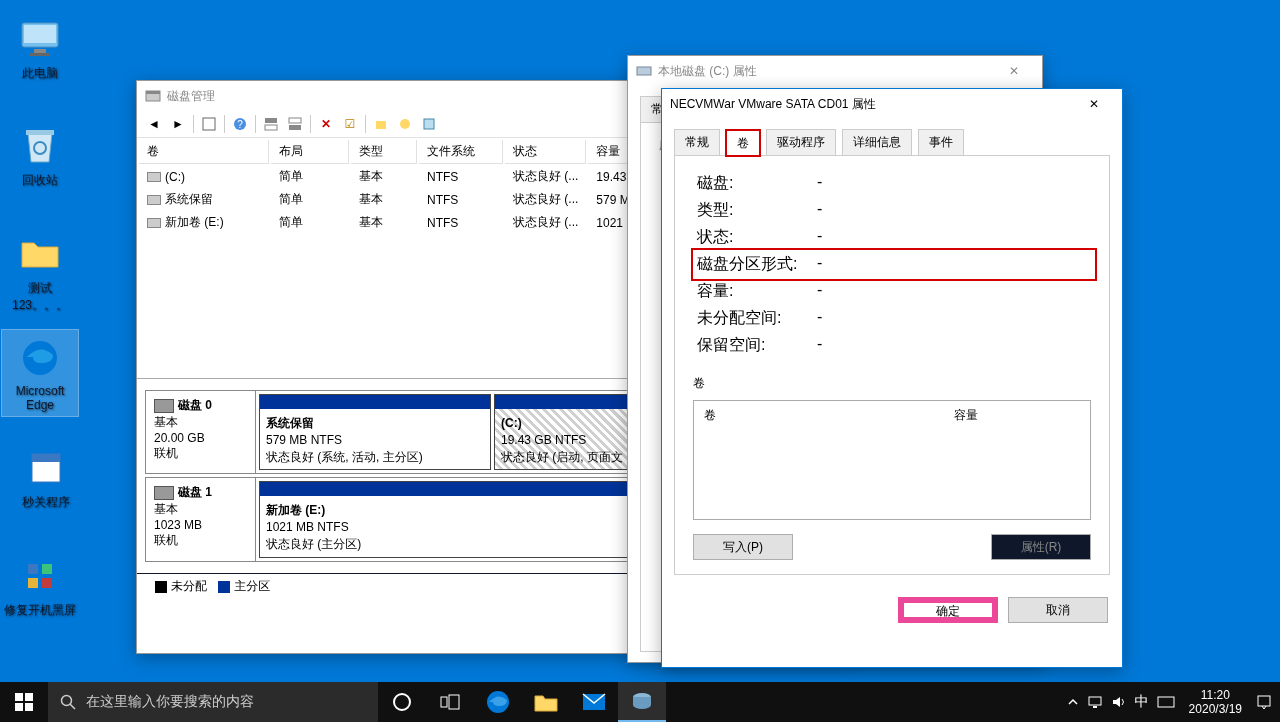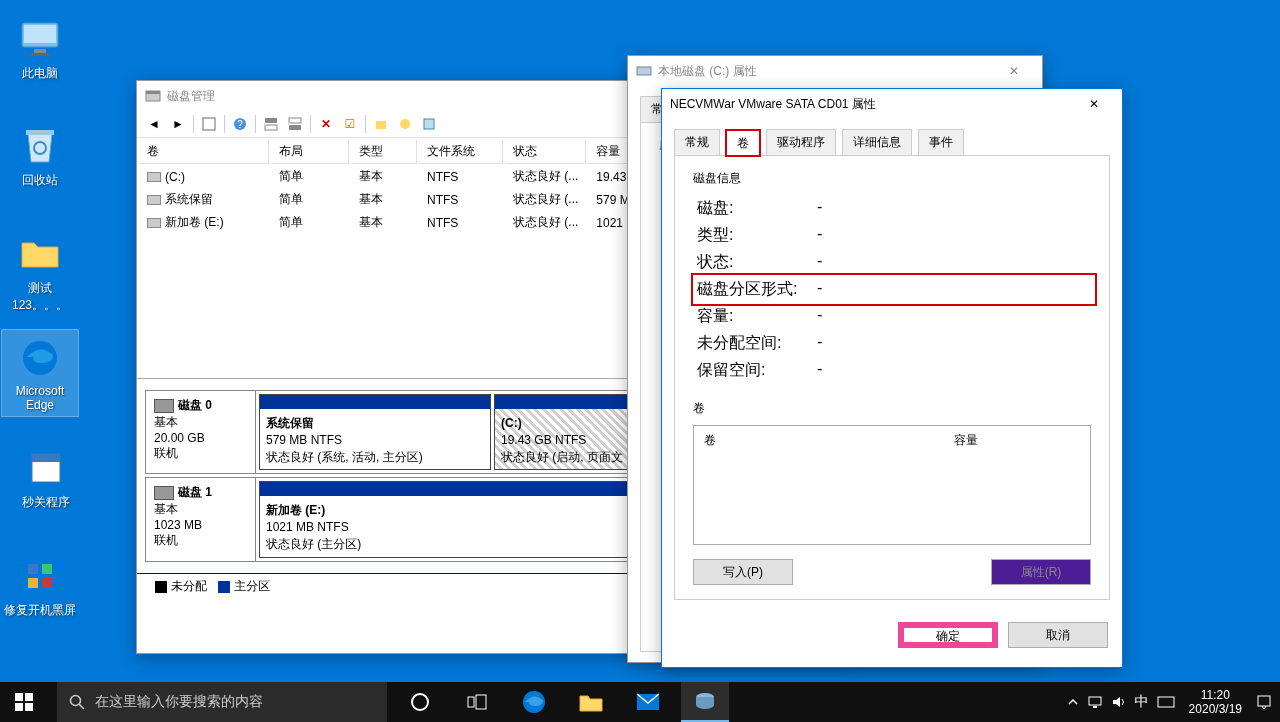--- a/index.html
+++ b/index.html
@@ -1,19 +1,19 @@
 <!DOCTYPE html>
 <html><head>
 <meta charset="utf-8">
 <style>
 * { margin: 0; padding: 0; box-sizing: border-box; font-family: "Microsoft YaHei", "Segoe UI", sans-serif; }
 body { width: 1280px; height: 722px; background: #0078d7; overflow: hidden; position: relative; font-size: 12px; }
 
 
-.desktop-icon { position: absolute; width: 76px; text-align: center; color: #ffffff; cursor: pointer; }
+.desktop-icon { position: absolute; width: 76px; text-align: center; color: #0f172a; cursor: pointer; }
 .desktop-icon .ico { width: 48px; height: 48px; margin: 0 auto 2px; display: flex; align-items: center; justify-content: center; }
 .desktop-icon .lbl { font-size: 12px; text-shadow: 1px 1px 2px rgba(0,0,0,.6); }
 .desktop-icon.sel { background: rgba(255,255,255,.2); outline: 1px solid rgba(255,255,255,.4); }
 
 
 .win { position: absolute; background: #fff; border: 1px solid #0078d7; box-shadow: 0 4px 16px rgba(0,0,0,.3); }
 .win.inactive { border-color: #999; }
 .titlebar { height: 30px; display: flex; align-items: center; padding: 0 8px; background: #fff; font-size: 12px; }
 .titlebar.inactive { color: #888; }
 .titlebar .title-icon { width: 16px; height: 16px; margin-right: 6px; }
@@ -51,26 +51,26 @@
 .tabpanel { margin: 0 12px 12px; border:1px solid #ccc; padding: 14px 18px; }
 .sect { font-size:12px; margin-bottom:8px; }
 .inforow { display:flex; font-size:16px; padding:3px 0; }
 .inforow .k { width: 120px; }
 .inforow .v { }
 .inforow.hl { outline: 2px solid #d40000; padding:4px 4px; margin: -1px -4px; }
 .listhdr { display:flex; font-size:12px; padding:6px 10px; }
 .listbox { border:1px solid #aaa; height:120px; margin-top:6px; }
 .btnrow { display:flex; justify-content:space-between; margin-top:14px; }
 .btn { min-width: 100px; height:26px; border:1px solid #adadad; background:#e1e1e1; font-size:12px; cursor:pointer; }
-.btn:disabled { color:#888; background:#4c1d95; }
+.btn:disabled { color:#888; background:#0f172a; }
 .btn.primary { border:6px solid #ec4899; background:#fff; }
 .dlg-buttons { display:flex; gap:10px; justify-content:flex-end; padding:10px 14px 14px; }
 
 
-.taskbar { position:absolute; bottom:0; left:0; right:0; height:40px; background:#101010; display:flex; align-items:center; color:#fff;gap:9px; }
+.taskbar { position:absolute; bottom:0; left:0; right:0; height:40px; background:#101010; display:flex; align-items:center; color:#fff; }
 .taskbar .start { width:48px; height:40px; display:flex; align-items:center; justify-content:center; cursor:pointer; }
 .taskbar .search { flex:0 0 330px; height:40px; background:#2b2b2b; display:flex; align-items:center; padding:0 12px; color:#ccc; font-size:14px; }
 .taskbar .tbicon { width:48px; height:40px; display:flex; align-items:center; justify-content:center; cursor:pointer; }
 .taskbar .tbicon.active { background: rgba(255,255,255,.12); border-bottom:2px solid #76b9ed; }
 .taskbar .tray { margin-left:auto; display:flex; align-items:center; gap:8px; padding:0 8px; font-size:12px; }
 .taskbar .clock { text-align:center; line-height:1.2; font-size:12px; padding:0 6px; }
 
 svg { display:block; }
 </style>
 </head>
@@ -299,21 +299,20 @@
     <div class="winbtn close">✕</div>
   </div>
   <div class="tabstrip">
     <div class="tab">常规</div>
     <div class="tab active hl">卷</div>
     <div class="tab">驱动程序</div>
     <div class="tab">详细信息</div>
     <div class="tab">事件</div>
   </div>
   <div class="tabpanel">
-    <div class="sect">磁盘信息</div>
     <div style="padding-left:4px">
       <div class="inforow">
           <div class="k">磁盘:</div>
           <div class="v">-</div>
         </div>
       <div class="inforow">
           <div class="k">类型:</div>
           <div class="v">-</div>
         </div>
       <div class="inforow">

